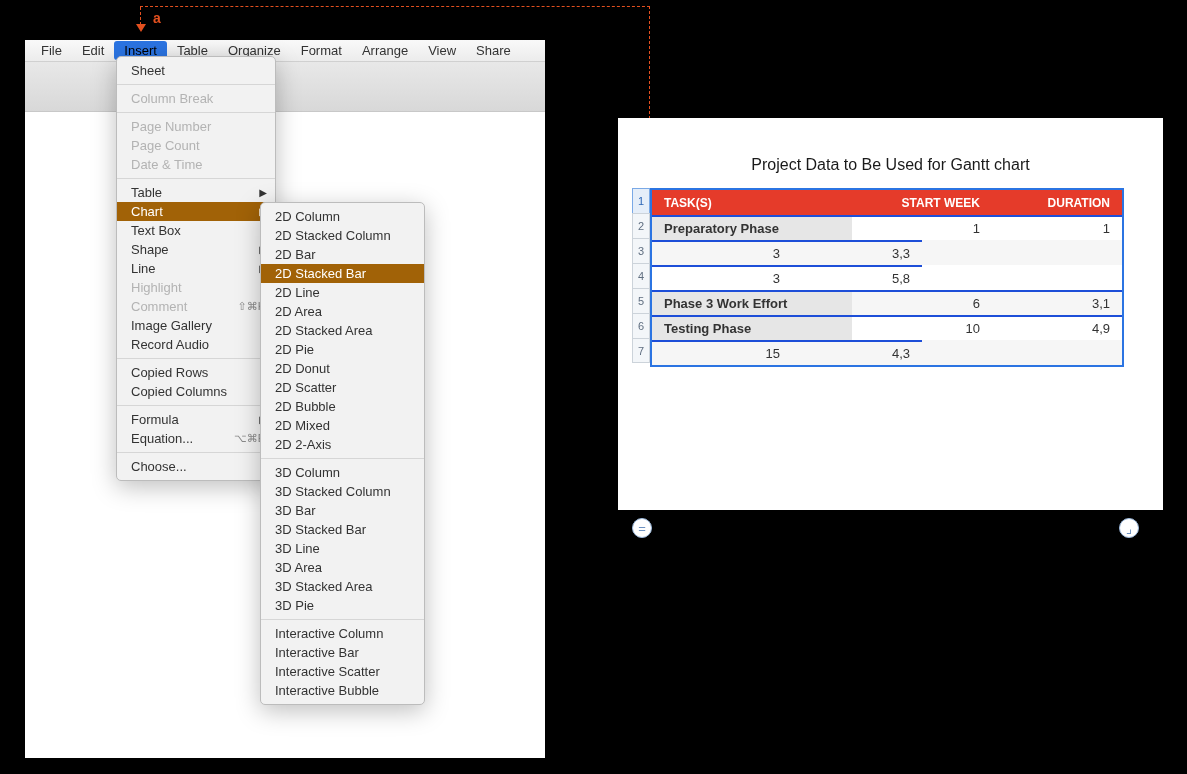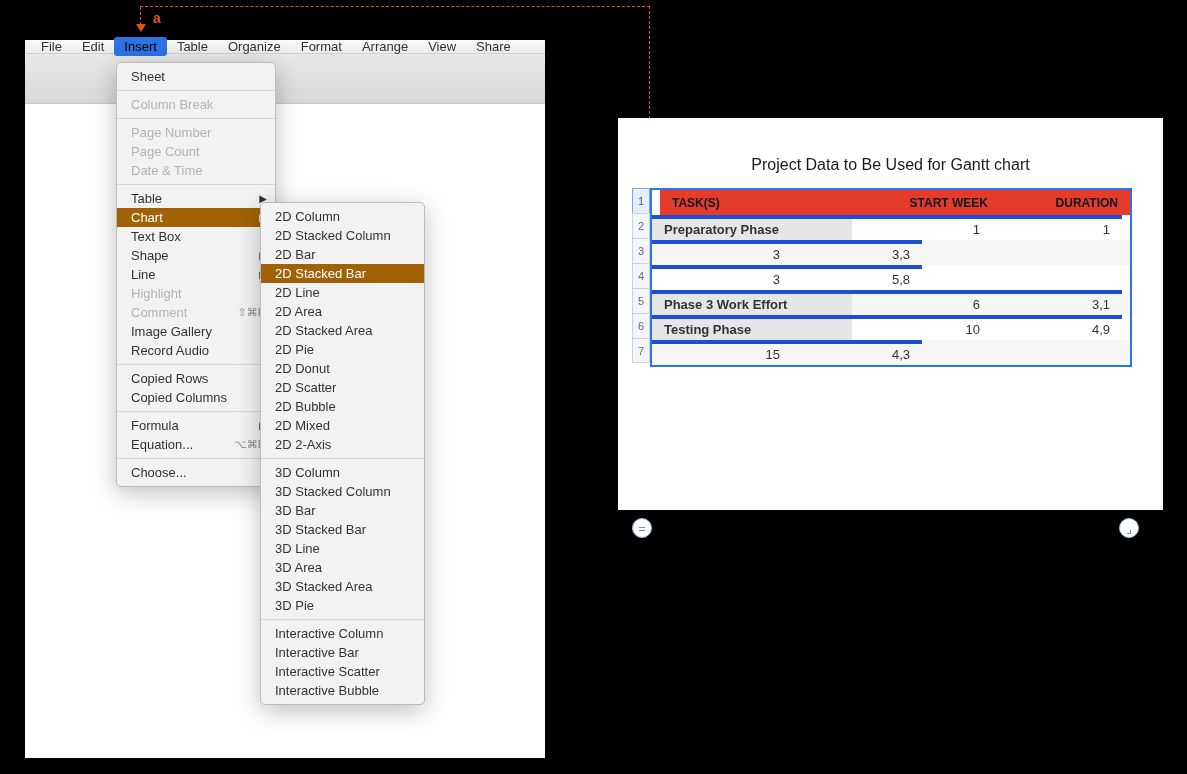--- a/index.html
+++ b/index.html
@@ -16,21 +16,21 @@
   .left-window {
     position: absolute;
     left: 25px;
     top: 40px;
     width: 520px;
     height: 718px;
     background: #fff;
   }
   .menubar {
     display: flex;
-    height: 14px;
+    height: 22px;
     background: linear-gradient(#f9f9f9,#ececec);
     border-bottom: 1px solid #d0d0d0;
     align-items: center;
     padding-left: 6px;
   }
   .menubar .mitem {
     padding: 2px 10px;
     font-size: 13px;
     cursor: default;
     border-radius: 3px;
@@ -51,21 +51,21 @@
   
   .dropdown {
     position: absolute;
     background: #f2f2f2;
     border: 1px solid #bcbcbc;
     border-radius: 5px;
     box-shadow: 0 6px 24px rgba(0,0,0,.25);
     padding: 4px 0;
     font-size: 13px;
   }
-  .dd-main { left: 116px; top: 62px; width: 160px; }
+  .dd-main { left: 116px; top: 56px; width: 160px; }
   .dd-sub  { left: 260px; top: 202px; width: 165px; }
   .dropdown .row {
     display: flex;
     align-items: center;
     padding: 2px 18px 2px 14px;
     height: 19px;
     cursor: default;
     white-space: nowrap;
     position: relative;
   }
@@ -113,37 +113,36 @@
   }
   .rownums .rn.sel { background:#e5eef9; border-color:#7aa9e6; color:#2b66b6;}
   .rownums .rn:last-child{ border-bottom:1px solid #ccd3da;}
   .grid {
     border:2px solid #2b74e2;
     position:relative;
   }
   .grid .hdr {
     display:flex;
     background:#e53b2a;
-    color:#0f172a;
+    color:#ffffff;
     font-weight:600;
     font-size:12px;
     height:25px;
-    margin-left:8px;
   }
   .grid .hdr .cell { display:flex; align-items:center; padding:0 12px;}
   .grid .r {
     display:flex; height:25px; font-size:13px;
   }
   .grid .r:nth-child(odd){ background:#f6f6f6;}
   .grid .r .cell { display:flex; align-items:center; padding:0 12px;}
   .c-task { width:200px; background:#e6e6e6; font-weight:600;}
   .hdr .c-task { background:transparent; font-weight:600;}
   .c-start{ width:140px; justify-content:flex-end;}
   .c-dur  { width:130px; justify-content:flex-end;}
-  .grid .r .cell { border-top:4px solid #1d4ed8;}
+  .grid .r .cell { border-top:2px solid #1d4ed8;}
   .circbtn {
     position:absolute;
     width:20px;height:20px;border-radius:50%;
     background:#fff;border:1px solid #9bb9dd;
     display:flex;align-items:center;justify-content:center;
     color:#6d92c2;font-size:13px;
   }
   .cb-left{ left:14px; bottom:-28px;}
   .cb-right{ right:24px; bottom:-28px;}
   

